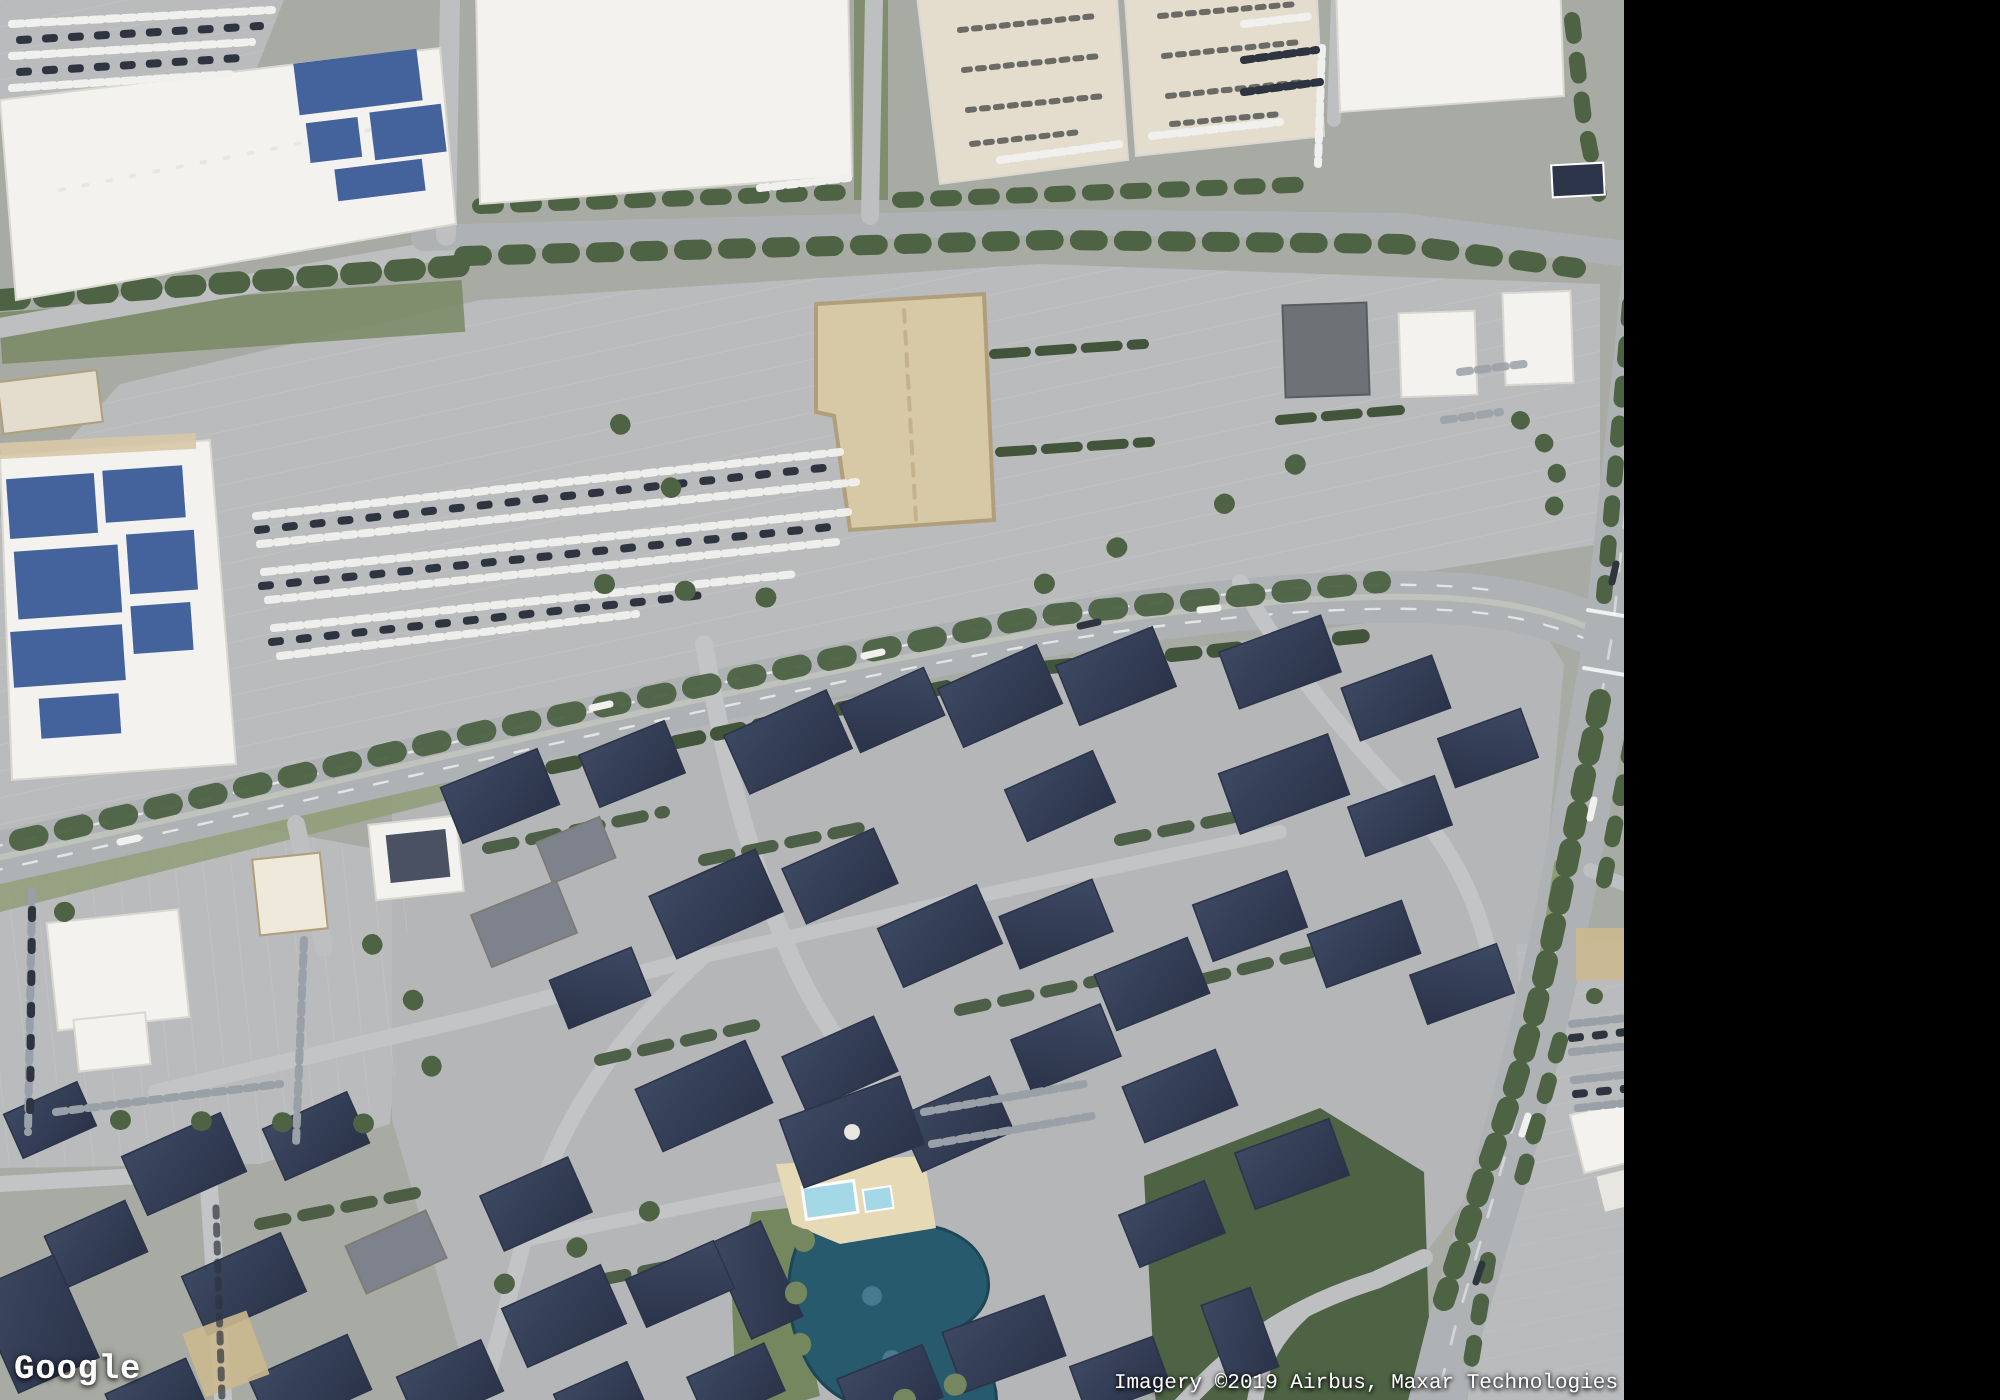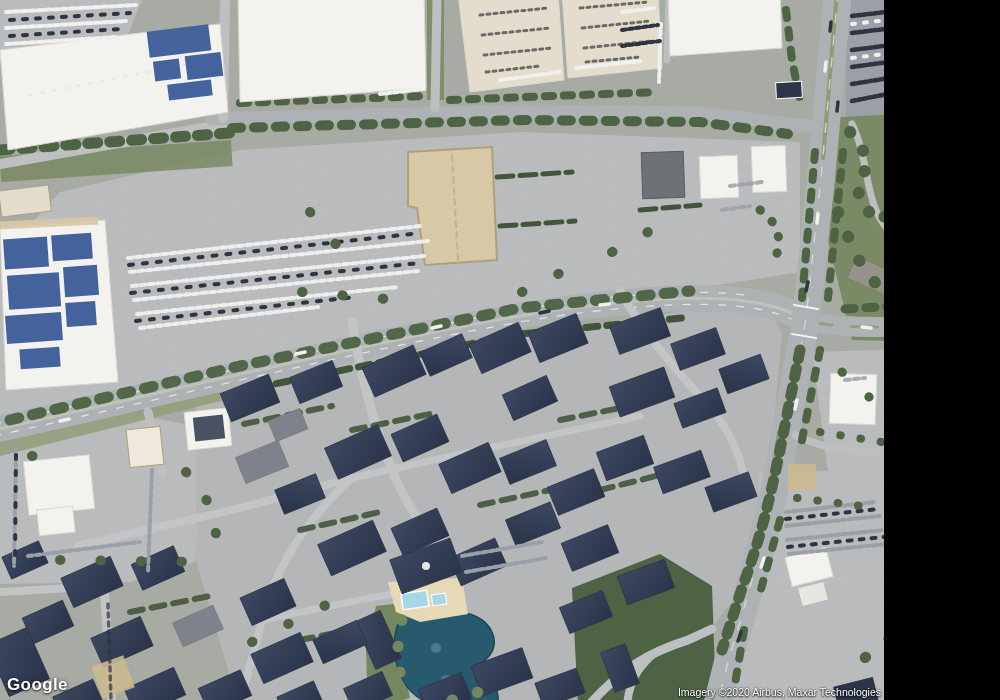--- a/index.html
+++ b/index.html
@@ -1,17 +1,17 @@
 <!DOCTYPE html>
 <html style="--base: #a8aba4; --lot: #b9bbbd; --lotd: #b4b6b8; --lotdark: #9aa0a6; --road: #bdbfc1; --roadM: #afb2b4; --roadd: #c2c4c6; --grass: #8e9c74; --green: #75875f; --treed: #4d6344; --hedge: #42553b; --wr: #f3f2ee; --wredge: #d9d7d0; --beige: #e4ddcd; --tan: #d7c8a6; --tanedge: #b19f7b; --tanlight: #cbb98f; --navy1: #3d4862; --navy2: #2a3349; --navyd: #2c3549; --gray: #97938b; --grayedge: #7e7a72; --graydark: #6e7276; --solar: #44639c; --pond: #265a6c; --pool: #a5d8e6; --deck: #e6dab6; --carw: #f0f0ee; --card: #2e3540; --carm: #9aa0a8; --white: #ffffff; --skylight: #cdd3da; --wband: #dfe3e6;"><head>
 <meta charset="utf-8">
 <style>
   html,body{margin:0;padding:0;background:#000;}
-  .stage{position:relative;width:884px;height:700px;overflow:hidden;
-         font-family:Liberation Sans, sans-serif;}
+  .stage{position:relative;width:812px;height:700px;overflow:hidden;
+         font-family:Liberation Mono, monospace;}
   .stage svg{position:absolute;left:0;top:0;width:1000px;height:700px;display:block;}
   .stage svg path{stroke-linecap:round;stroke-linejoin:round;}
   .logo{position:absolute;left:7px;bottom:5px;font-size:17px;font-weight:700;
         letter-spacing:.4px;color:var(--white,#fff);
         text-shadow:0 1px 2px rgba(0,0,0,.75),0 0 4px rgba(0,0,0,.45);
         cursor:pointer;user-select:none;}
   .attrib{position:absolute;right:3px;bottom:2px;font-size:10.5px;color:var(--white,#fff);
         text-shadow:0 0 2px rgba(0,0,0,.95),0 1px 2px rgba(0,0,0,.85);}
 </style>
 </head>
@@ -239,14 +239,14 @@
         <path d="M32,456 L58,452 M186,472 L208,502 L218,542" stroke="#4d6344" stroke-width="10" stroke-dasharray="0.5 34" fill="none"></path>
         <path d="M402,620 L396,660 L408,696 M452,700 L492,688" stroke="#75875f" stroke-width="11" stroke-dasharray="0.5 26" fill="none"></path>
         <path d="M905,612 L888,640 L862,660 M942,690 L962,698" stroke="#4d6344" stroke-width="11" stroke-dasharray="0.5 30" fill="none"></path>
         <path d="M842,372 L918,442 M995,375 L998,400" stroke="#4d6344" stroke-width="9" stroke-dasharray="0.5 36" fill="none"></path>
         <path d="M60,560 L200,562 M252,642 L332,602" stroke="#4d6344" stroke-width="10" stroke-dasharray="0.5 40" fill="none"></path>
         <path d="M797,498 L878,508 M820,432 L900,445" stroke="#4d6344" stroke-width="8" stroke-dasharray="0.5 20" fill="none"></path>
       </g>
   </svg>
 
   <div class="logo">Google</div>
-  <div class="attrib">Imagery ©2020 Airbus, Maxar Technologies</div>
+  <div class="attrib">Imagery ©2019 Airbus, Maxar Technologies</div>
 </div>
 
 </body></html>

